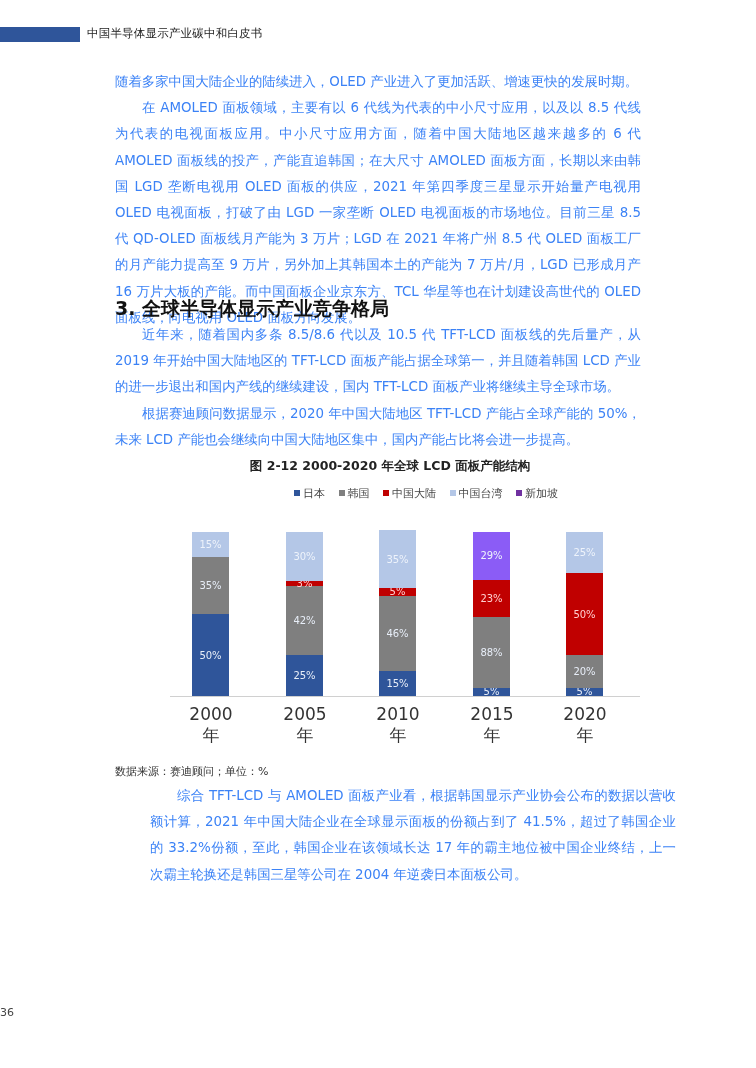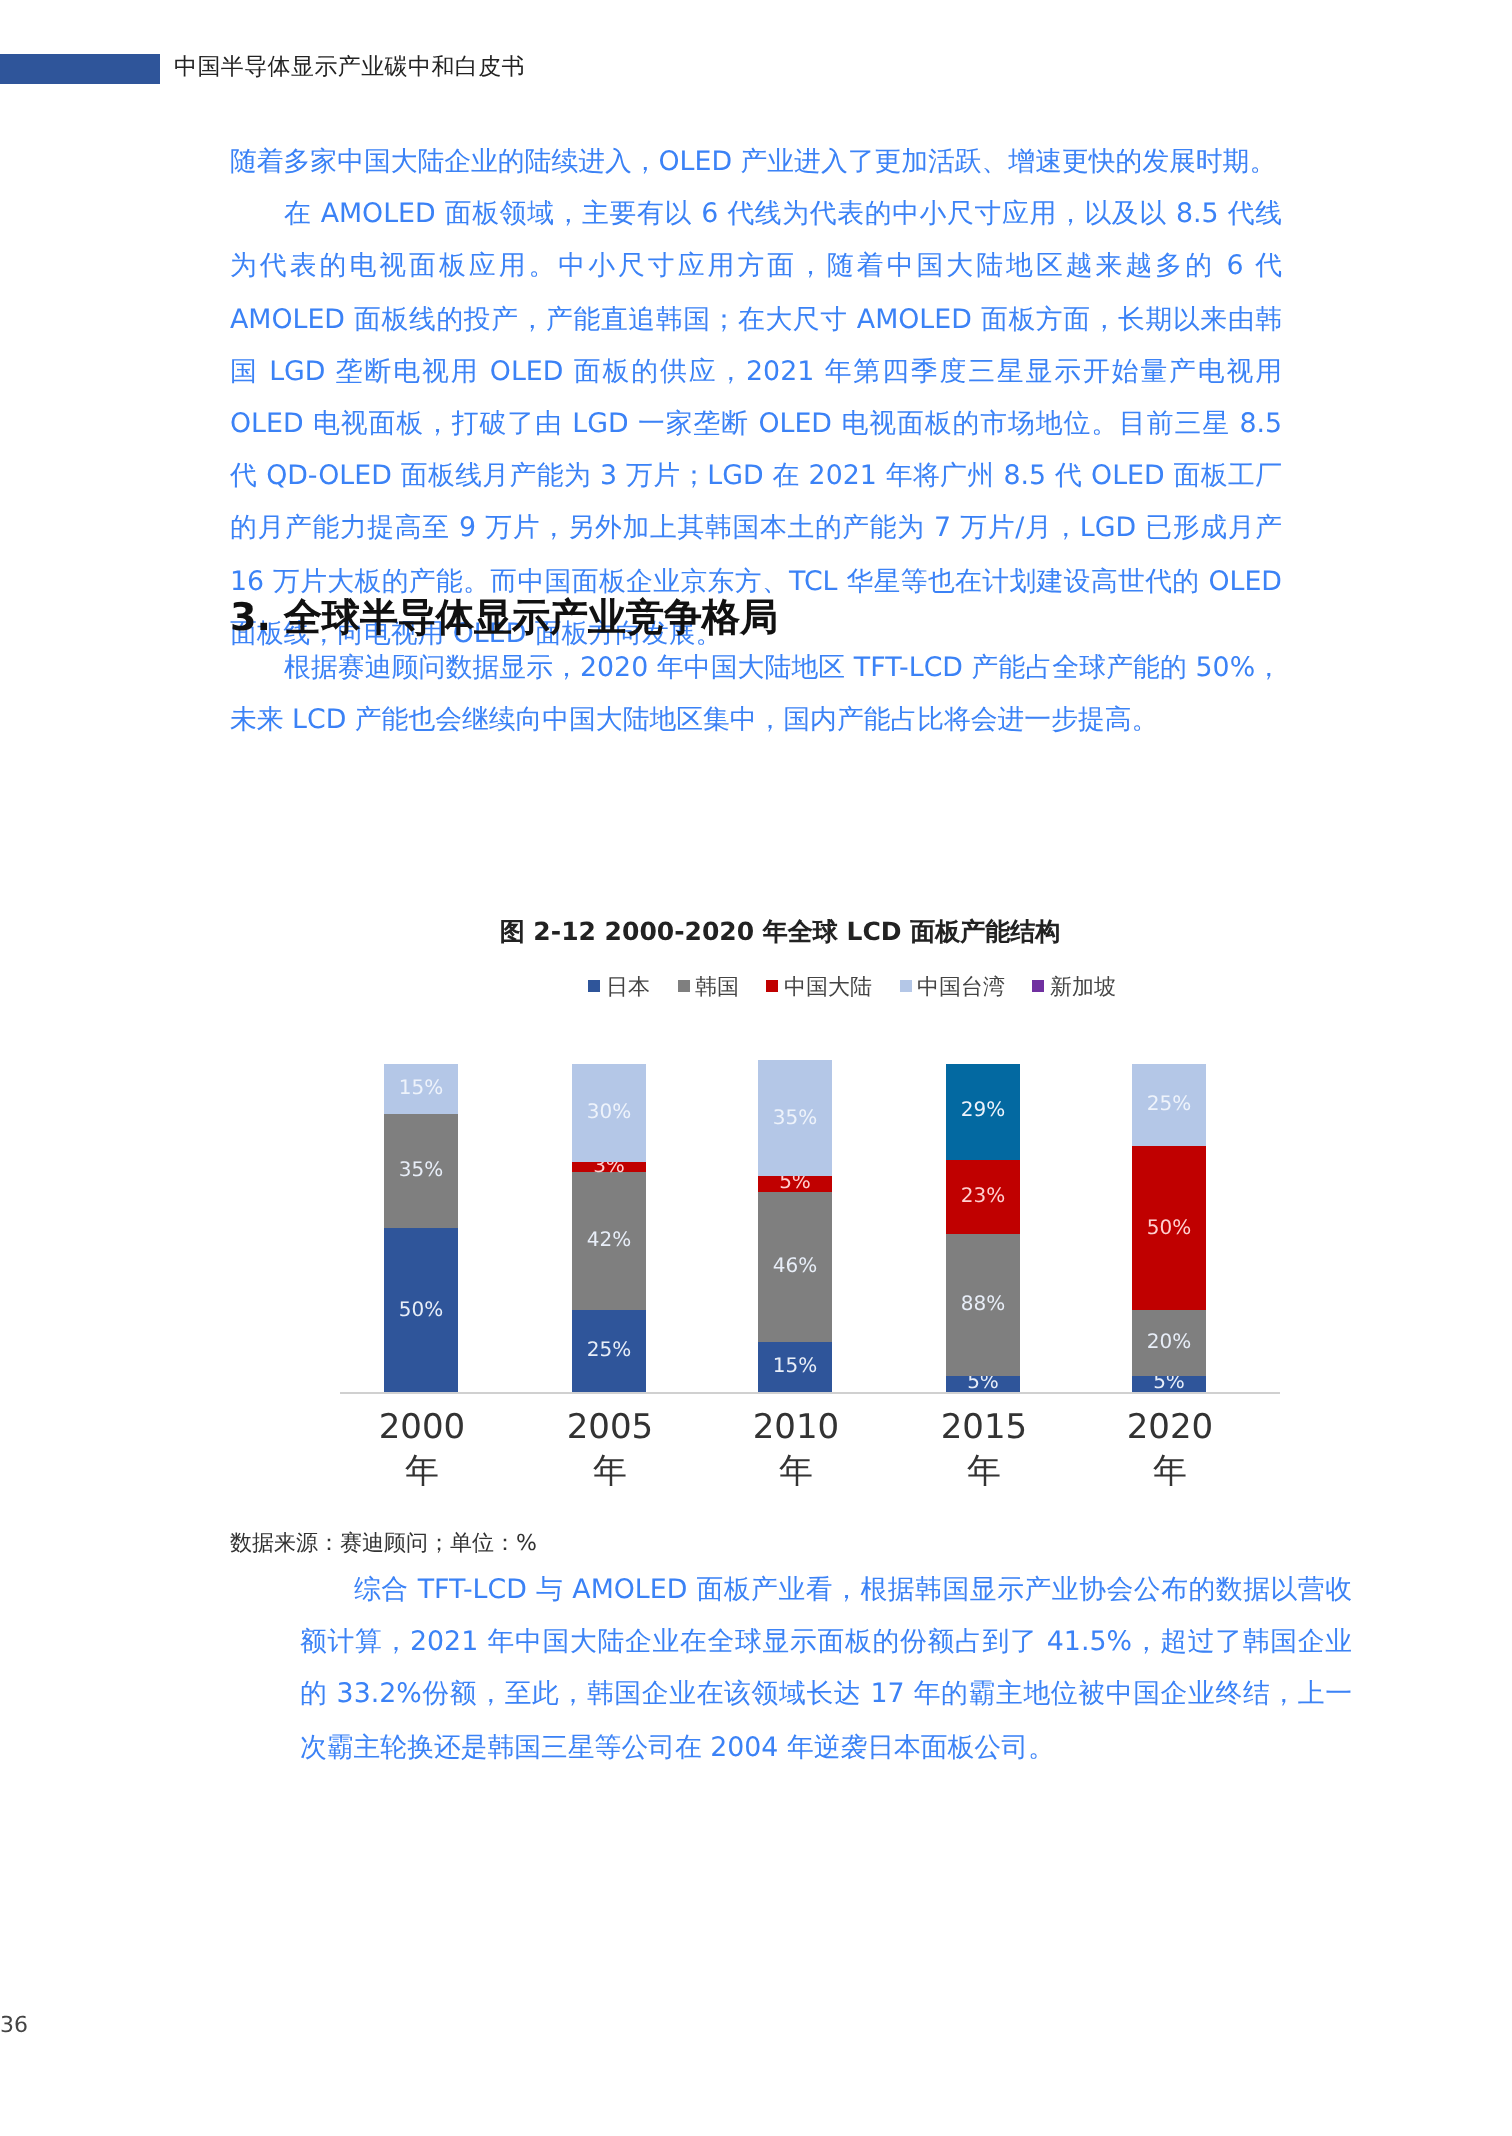--- a/index.html
+++ b/index.html
@@ -29,20 +29,21 @@
 <div class="hdr-title">中国半导体显示产业碳中和白皮书</div>
 
 <div class="content" style="top:69px;">
   <p class="para">随着多家中国大陆企业的陆续进入，OLED 产业进入了更加活跃、增速更快的发展时期。</p>
   <p class="para indent">在 AMOLED 面板领域，主要有以 6 代线为代表的中小尺寸应用，以及以 8.5 代线为代表的电视面板应用。中小尺寸应用方面，随着中国大陆地区越来越多的 6 代 AMOLED 面板线的投产，产能直追韩国；在大尺寸 AMOLED 面板方面，长期以来由韩国 LGD 垄断电视用 OLED 面板的供应，2021 年第四季度三星显示开始量产电视用 OLED 电视面板，打破了由 LGD 一家垄断 OLED 电视面板的市场地位。目前三星 8.5 代 QD-OLED 面板线月产能为 3 万片；LGD 在 2021 年将广州 8.5 代 OLED 面板工厂的月产能力提高至 9 万片，另外加上其韩国本土的产能为 7 万片/月，LGD 已形成月产 16 万片大板的产能。而中国面板企业京东方、TCL 华星等也在计划建设高世代的 OLED 面板线，向电视用 OLED 面板方向发展。</p>
 </div>
 
 <div class="h2">3. 全球半导体显示产业竞争格局</div>
 
 <div class="content" style="top:322px;">
+  <p class="para indent">近年来，随着国内多条 8.5/8.6 代以及 10.5 代 TFT-LCD 面板线的先后量产，从 2019 年开始中国大陆地区的 TFT-LCD 面板产能占据全球第一，并且随着韩国 LCD 产业的进一步退出和国内产线的继续建设，国内 TFT-LCD 面板产业将继续主导全球市场。</p>
   <p class="para indent">根据赛迪顾问数据显示，2020 年中国大陆地区 TFT-LCD 产能占全球产能的 50%，未来 LCD 产能也会继续向中国大陆地区集中，国内产能占比将会进一步提高。</p>
 </div>
 
 <div class="fig-title">图 2-12  2000-2020 年全球 LCD 面板产能结构</div>
 
 <div class="legend">
   <span class="legend-item"><span class="sw" style="background:#2f559a"></span><span>日本</span></span>
   <span class="legend-item"><span class="sw" style="background:#7f7f7f"></span><span>韩国</span></span>
   <span class="legend-item"><span class="sw" style="background:#c00000"></span><span>中国大陆</span></span>
   <span class="legend-item"><span class="sw" style="background:#b4c7e7"></span><span>中国台湾</span></span>
@@ -68,21 +69,21 @@
       <div class="seg" style="bottom: 0px; height: 24.6px; background: rgb(47, 85, 154);">15%</div>
       <div class="seg" style="bottom: 24.6px; height: 75.44px; background: rgb(127, 127, 127);">46%</div>
       <div class="seg" style="bottom: 100.04px; height: 8.2px; background: rgb(192, 0, 0); color: rgb(255, 208, 208);">5%</div>
       <div class="seg" style="bottom: 108.24px; height: 57.4px; background: rgb(180, 199, 231); color: rgb(238, 243, 251);">35%</div>
     </div>
     <div class="xlabel" style="left: 208px;">2010年</div>
     <div class="bar" style="left: 313px;">
       <div class="seg" style="bottom: 0px; height: 8.2px; background: rgb(47, 85, 154);">5%</div>
       <div class="seg" style="bottom: 8.2px; height: 70.52px; background: rgb(127, 127, 127);">88%</div>
       <div class="seg" style="bottom: 78.72px; height: 37.72px; background: rgb(192, 0, 0); color: rgb(255, 208, 208);">23%</div>
-      <div class="seg" style="bottom: 116.44px; height: 47.56px; background: #0369a1; color: rgb(238, 243, 251);">29%</div>
+      <div class="seg" style="bottom: 116.44px; height: 47.56px; background: #8b5cf6; color: rgb(238, 243, 251);">29%</div>
     </div>
     <div class="xlabel" style="left: 302px;">2015年</div>
     <div class="bar" style="left: 406px;">
       <div class="seg" style="bottom: 0px; height: 8.2px; background: rgb(47, 85, 154);">5%</div>
       <div class="seg" style="bottom: 8.2px; height: 32.8px; background: rgb(127, 127, 127);">20%</div>
       <div class="seg" style="bottom: 41px; height: 82px; background: rgb(192, 0, 0); color: rgb(255, 208, 208);">50%</div>
       <div class="seg" style="bottom: 123px; height: 41px; background: rgb(180, 199, 231); color: rgb(238, 243, 251);">25%</div>
     </div>
     <div class="xlabel" style="left: 395px;">2020年</div>
   </div>

